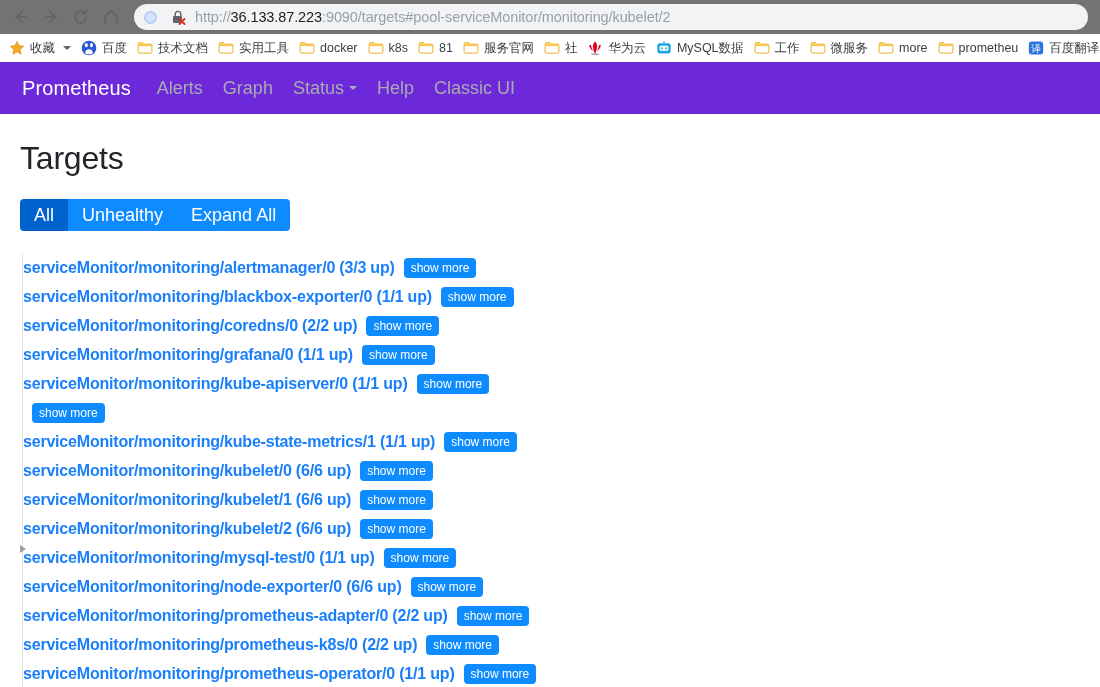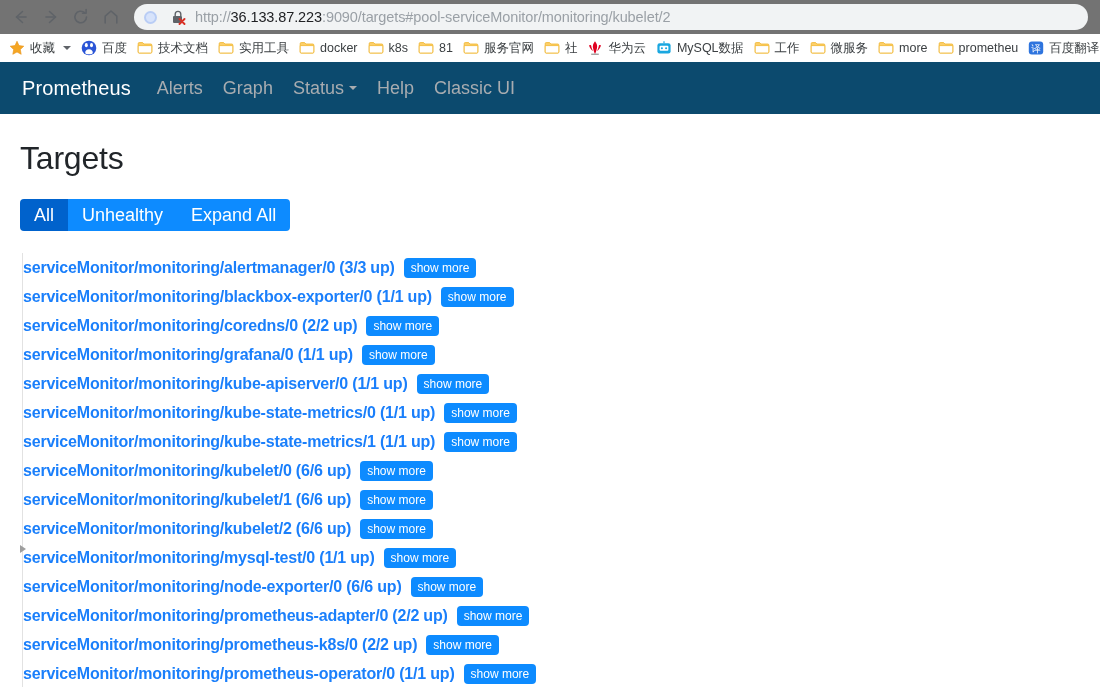--- a/index.html
+++ b/index.html
@@ -92,21 +92,21 @@
     display:block;
     width: 0; height: 0;
     border-left: 4px solid transparent;
     border-right: 4px solid transparent;
     border-top: 4px solid #5f6368;
   }
   .ico { width: 16px; height: 16px; display: block; flex: 0 0 auto; }
 
   
   .pnav {
-    background: #0c4a6e;
+    background: #6d28d9;
     height: 52px;
     display: flex;
     align-items: center;
     padding: 0 22px;
   }
   .pnav-brand {
     color: #ffffff;
     font-size: 20px;
     margin-right: 26px;
     letter-spacing: 0.1px;
@@ -454,21 +454,20 @@
       </div>
       <div class="target-row">
         <a class="target-link" href="#"><span>serviceMonitor/monitoring/grafana/0</span> <span>(1/1 up)</span></a>
         <button class="show-more">show more</button>
       </div>
       <div class="target-row">
         <a class="target-link" href="#"><span>serviceMonitor/monitoring/kube-apiserver/0</span> <span>(1/1 up)</span></a>
         <button class="show-more">show more</button>
       </div>
       <div class="target-row">
-        <a class="target-link" href="#"><span>serviceMonitor/monitoring/kube-state-metrics/0</span> <span>(1/1 up)</span></a>
         <button class="show-more">show more</button>
       </div>
       <div class="target-row">
         <a class="target-link" href="#"><span>serviceMonitor/monitoring/kube-state-metrics/1</span> <span>(1/1 up)</span></a>
         <button class="show-more">show more</button>
       </div>
       <div class="target-row">
         <a class="target-link" href="#"><span>serviceMonitor/monitoring/kubelet/0</span> <span>(6/6 up)</span></a>
         <button class="show-more">show more</button>
       </div>

